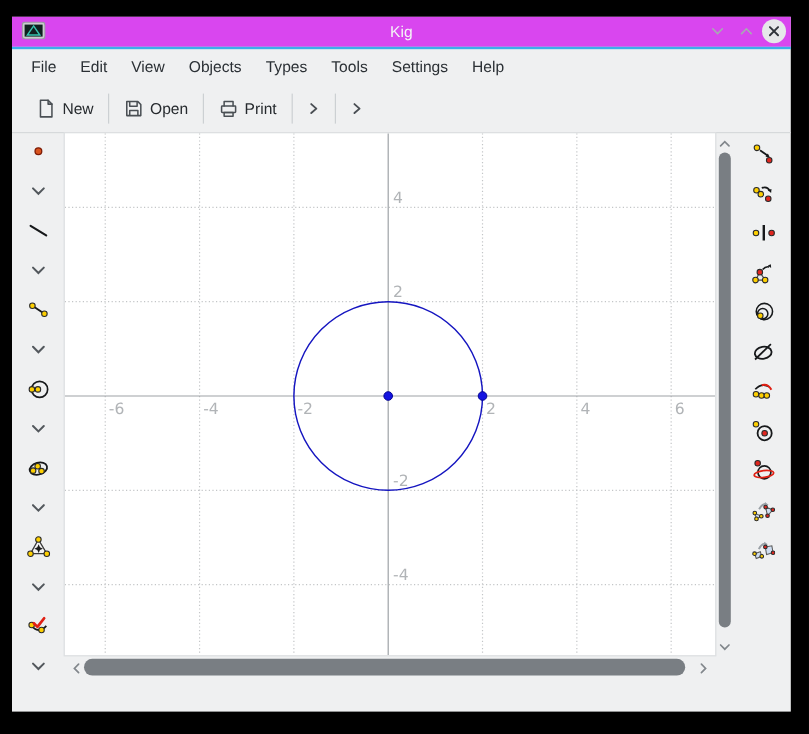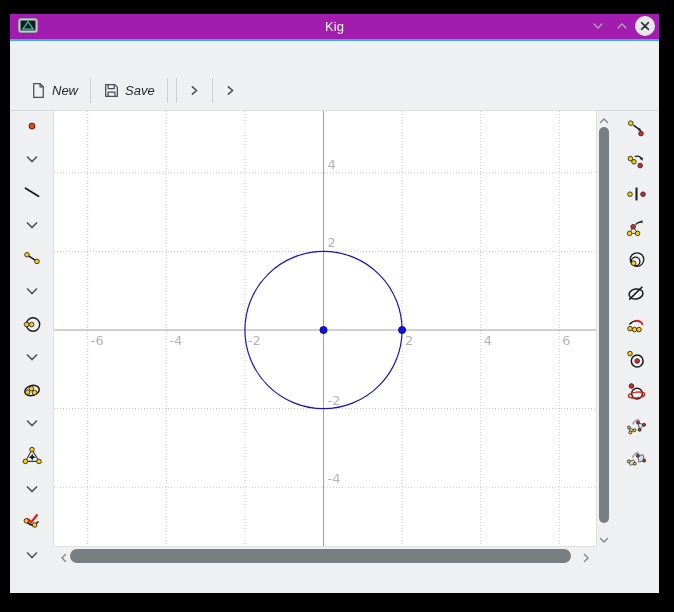--- a/index.html
+++ b/index.html
@@ -1,31 +1,31 @@
 <!DOCTYPE html>
 <html><head>
 <meta charset="utf-8">
 <style>
   html,body{margin:0;padding:0;background:#000;}
   .screen{position:relative;width:674px;height:612px;background:#000;overflow:hidden;
           font-family:"Liberation Sans","DejaVu Sans",sans-serif;}
   .window{position:absolute;left:10px;top:14px;width:649px;height:579px;background:#eff0f1;}
-  .titlebar{position:absolute;left:0;top:0;width:649px;height:25px;background:#a21caf;}
+  .titlebar{position:absolute;left:0;top:0;width:649px;height:25px;background:#d946ef;}
   .app-icon{position:absolute;left:8px;top:4px;width:20px;height:15px;}
   .title-text{position:absolute;left:0;right:0;top:0;height:25px;line-height:25px;text-align:center;
               color:#f4f5f6;font-size:13px;}
   .win-btn{position:absolute;top:4px;width:16px;height:16px;background:none;border:none;padding:0;cursor:default;}
   .win-btn.min{left:580px;} .win-btn.max{left:604px;}
   .win-btn.close{left:624px;top:1px;width:22px;height:22px;}
   .accent{position:absolute;left:0;top:25px;width:649px;height:2px;background:#3daee9;}
   .menubar{position:absolute;left:0;top:27px;width:649px;height:29px;display:flex;align-items:center;padding-left:6px;box-sizing:border-box;}
   .menu-item{padding:0 10px;font-size:13px;color:#2b3035;line-height:29px;}
   .toolbar{position:absolute;left:0;top:56px;width:649px;height:40px;display:flex;align-items:center;padding-left:12px;box-sizing:border-box;}
   .tb-btn{display:flex;align-items:center;gap:5px;background:none;border:none;padding:0 8px;height:30px;
-          font-size:13px;color:#262a2e;font-family:inherit;font-style:italic;}
+          font-size:13px;color:#262a2e;font-family:inherit;}
   .tb-overflow{padding:0 5px;}
   .tb-icon{display:flex;} .tb-icon svg{display:block;}
   .tb-sep{width:1px;height:25px;background:#ccd0d3;margin:0 4px;flex:0 0 1px;}
   .content{position:absolute;left:0;top:96px;width:649px;height:483px;border-top:1px solid #d6d9db;box-sizing:content-box;}
   .left-panel{position:absolute;left:0;top:0;width:44px;height:460px;}
   .right-panel{position:absolute;left:602px;top:0;width:47px;height:460px;}
   .side-tool{position:absolute;width:20px;height:20px;}
   .left-panel .side-tool{left:12px;}
   .right-panel .side-tool{left:14px;}
   .side-tool svg{display:block;}
@@ -66,43 +66,63 @@
       </button>
       <button class="win-btn close">
         <svg width="22" height="22" viewBox="0 0 22 22">
             <circle cx="11" cy="11" r="10" fill="#e6e8e9"></circle>
             <path d="M7.6,7.6 L14.4,14.4 M14.4,7.6 L7.6,14.4" stroke="#30353a" stroke-width="1.6" stroke-linecap="round"></path>
           </svg>
       </button>
     </div>
     <div class="accent"></div>
 
+    <div class="menubar">
+        <div class="menu-item">File</div>
+        <div class="menu-item">Edit</div>
+        <div class="menu-item">View</div>
+        <div class="menu-item">Objects</div>
+        <div class="menu-item">Types</div>
+        <div class="menu-item">Tools</div>
+        <div class="menu-item">Settings</div>
+        <div class="menu-item">Help</div>
+      </div>
 
     <div class="toolbar">
         <button class="tb-btn">
           <span class="tb-icon">
             <svg width="17" height="17" viewBox="0 0 16 16">
               <path d="M3.5,1.5 H9.5 L12.5,4.5 V14.5 H3.5 Z" stroke="#4a4f54" stroke-width="1.2" fill="none" stroke-linejoin="round" stroke-linecap="round"></path>
               <path d="M9.5,1.5 V4.5 H12.5" stroke="#4a4f54" stroke-width="1.2" fill="none" stroke-linejoin="round" stroke-linecap="round"></path>
             </svg>
           </span>
           <span>New</span>
         </button>
         <div class="tb-sep"></div>
         <button class="tb-btn">
           <span class="tb-icon">
             <svg width="17" height="17" viewBox="0 0 16 16">
               <path d="M2.5,2.5 H11.2 L13.5,4.8 V13.5 H2.5 Z" stroke="#4a4f54" stroke-width="1.2" fill="none" stroke-linejoin="round" stroke-linecap="round"></path>
               <path d="M4.8,2.7 V6.2 H10.6 V2.7" stroke="#4a4f54" stroke-width="1.2" fill="none" stroke-linejoin="round" stroke-linecap="round"></path>
               <path d="M4.8,13.3 V9.5 H11.2 V13.3" stroke="#4a4f54" stroke-width="1.2" fill="none" stroke-linejoin="round" stroke-linecap="round"></path>
             </svg>
           </span>
-          <span>Save</span>
+          <span>Open</span>
         </button>
         <div class="tb-sep"></div>
+        <button class="tb-btn">
+          <span class="tb-icon">
+            <svg width="17" height="17" viewBox="0 0 16 16">
+              <rect x="2.5" y="6" width="11" height="5" rx="0.5" stroke="#4a4f54" stroke-width="1.2" fill="none" stroke-linejoin="round" stroke-linecap="round"></rect>
+              <path d="M4.5,6 V2.5 H11.5 V6" stroke="#4a4f54" stroke-width="1.2" fill="none" stroke-linejoin="round" stroke-linecap="round"></path>
+              <path d="M4.5,11 H11.5 V14 H4.5 Z" stroke="#4a4f54" stroke-width="1.2" fill="none" stroke-linejoin="round" stroke-linecap="round"></path>
+            </svg>
+          </span>
+          <span>Print</span>
+        </button>
         <div class="tb-sep"></div>
         <button class="tb-btn tb-overflow">
           <span class="tb-icon">
             <svg width="17" height="17" viewBox="0 0 16 16">
               <path d="M6,4.5 L10,8 L6,11.5" stroke="#4a4f54" stroke-width="1.5" fill="none" stroke-linecap="round" stroke-linejoin="round"></path>
             </svg>
           </span>
         </button>
         <div class="tb-sep"></div>
         <button class="tb-btn tb-overflow">

